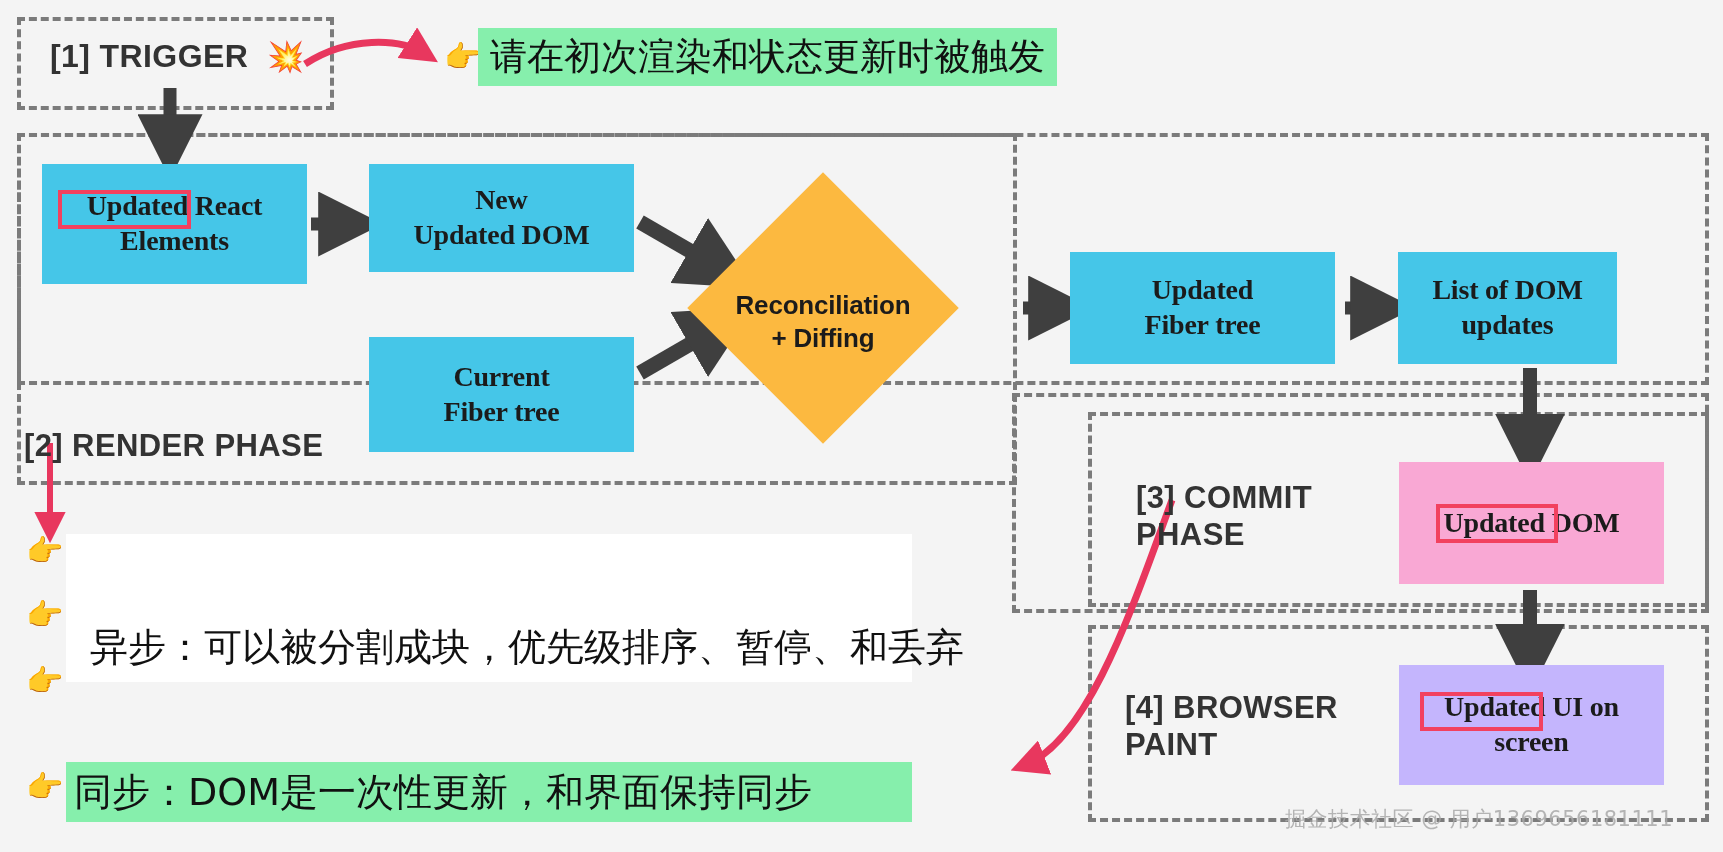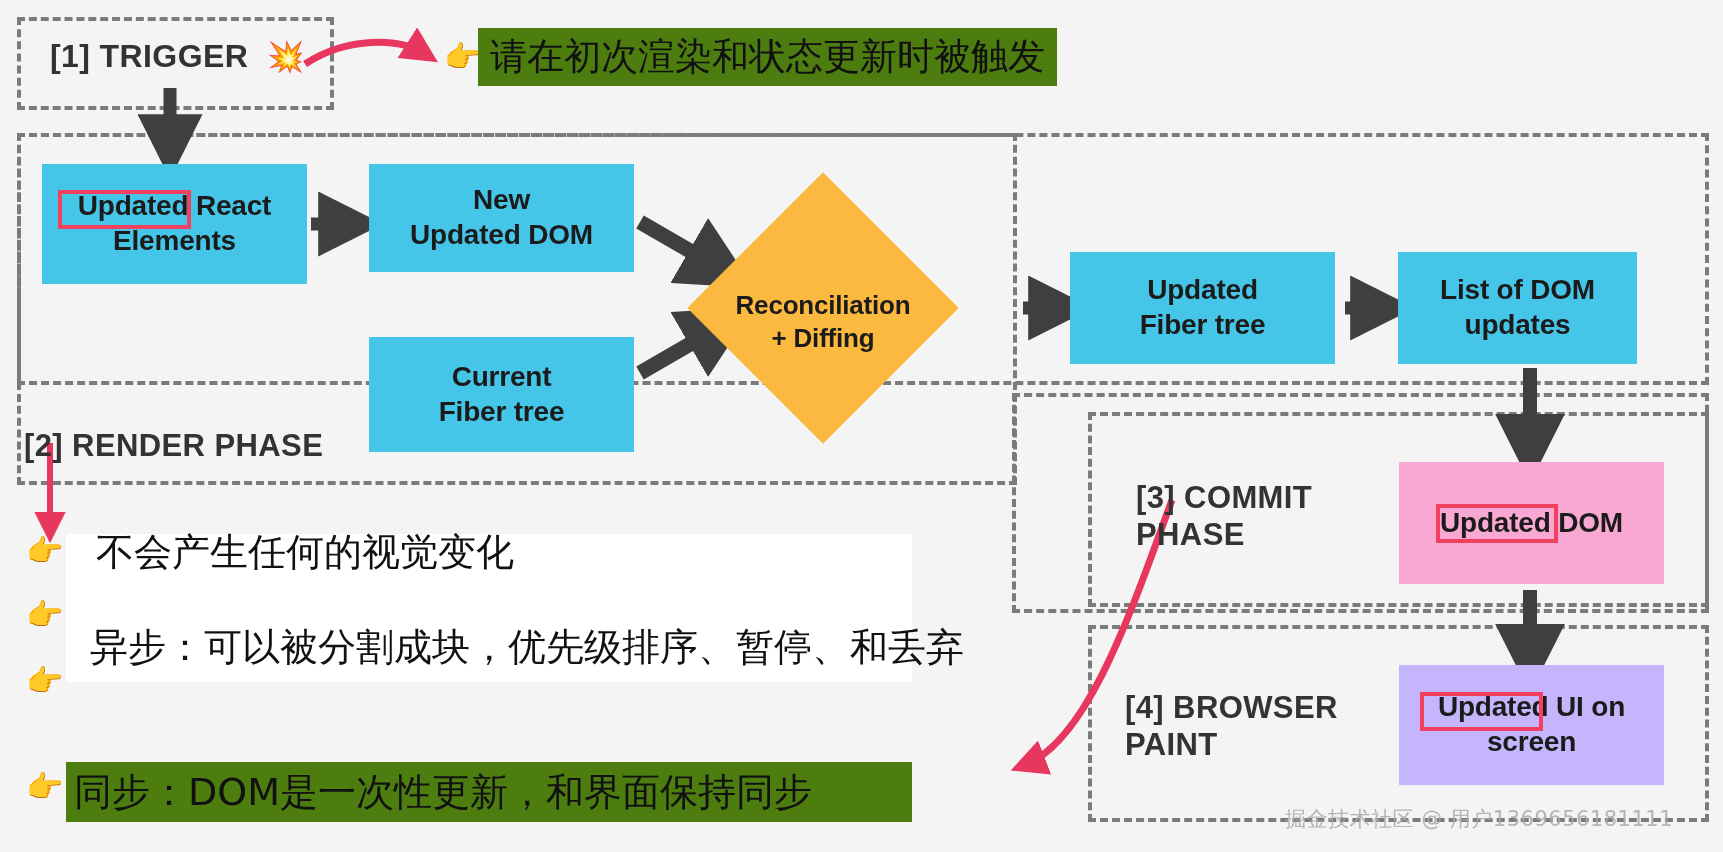--- a/index.html
+++ b/index.html
@@ -31,20 +31,21 @@
     position: absolute;
     box-sizing: border-box;
     display: flex;
     align-items: center;
     justify-content: center;
     text-align: center;
     color: #1b1b1b;
     font-weight: bold;
     line-height: 1.24;
     letter-spacing: -0.2px;
+    font-family: Liberation Serif, serif;
   }
   .cyan { background: #45c6e8; }
   .blue-mid { background: #f9a8d4; }
   .blue-strong { background: #c4b5fd; }
 
   .diamond {
     position: absolute;
     background: #fcb940;
     transform: rotate(45deg);
     box-sizing: border-box;
@@ -74,21 +75,21 @@
   .hl {
     position: absolute;
     border: 4px solid #f2415f;
     box-sizing: border-box;
     pointer-events: none;
   }
 
   
   .callout {
     position: absolute;
-    background: #4d7c0f;
+    background: #86efac;
     display: flex;
     align-items: center;
     color: #111111;
     box-sizing: border-box;
     white-space: nowrap;
   }
   .cn {
     font-family: "DejaVu Sans", "Liberation Sans", sans-serif;
   }
 
@@ -207,21 +208,21 @@
     </div>
   </div>
 
   <div class="pbox cyan" style="left:1070px; top:252px; width:265px; height:112px; font-size:28px;">
     <div>
       <span>Updated</span><br>
       <span>Fiber tree</span>
     </div>
   </div>
 
-  <div class="pbox cyan" style="left:1398px; top:252px; width:239px; height:112px; font-size:28px;">
+  <div class="pbox cyan" style="left:1398px; top:252px; width:219px; height:112px; font-size:28px;">
     <div>
       <span>List of DOM</span><br>
       <span>updates</span>
     </div>
   </div>
 
   <div class="phase-label" style="left:24px; top:428px; font-size:31px;">
     <span>[2] RENDER PHASE</span>
   </div>
 
@@ -246,23 +247,20 @@
     <div>
       <span>Updated</span><span> UI on</span><br>
       <span>screen</span>
     </div>
   </div>
   <div class="hl" style="left:1420px; top:692px; width:123px; height:39px;"></div>
 
   <div class="callout cn" style="left:66px; top:534px; width:846px; height:148px; background:#ffffff; display:block;"></div>
 
   <div class="emoji" style="left:26px; top:536px; font-size:30px;">👉</div>
-  <div class="cn" style="position:absolute; left:96px; top:527px; font-size:38px; color:#111; white-space:nowrap;">
-    <span>不会产生任何的视觉变化</span>
-  </div>
 
   <div class="emoji" style="left:26px; top:600px; font-size:30px;">👉</div>
   <div class="cn" style="position:absolute; left:90px; top:622px; font-size:38px; color:#111; white-space:nowrap;">
     <span>异步：可以被分割成块，优先级排序、暂停、和丢弃</span>
   </div>
 
   <div class="emoji" style="left:26px; top:666px; font-size:30px;">👉</div>
 
   <div class="callout cn" style="left:66px; top:762px; width:846px; height:60px; padding:0 8px; font-size:38px;">
     <span>同步：DOM是一次性更新，和界面保持同步</span>

